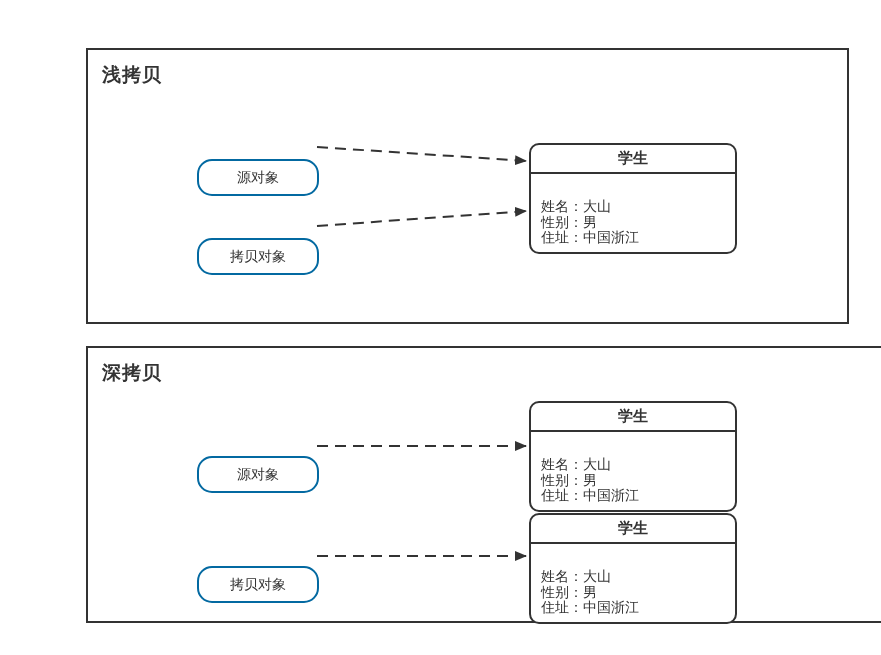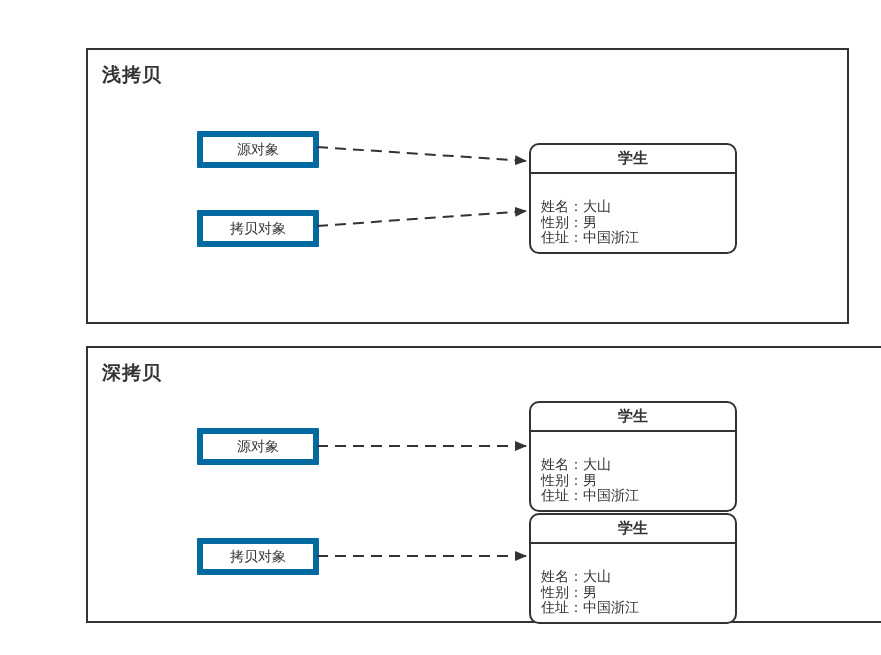--- a/index.html
+++ b/index.html
@@ -32,28 +32,29 @@
     font-size: 19px;
     font-weight: bold;
     color: #333333;
     letter-spacing: 1px;
   }
   .node {
     position: absolute;
     box-sizing: border-box;
     width: 122px;
     height: 37px;
-    border: 6px solid #0369a1;
-    border-radius: 1px;
+    border: 2px solid #0369a1;
+    border-radius: 15px;
     background: #ffffff;
     display: flex;
     align-items: center;
     justify-content: center;
     font-size: 14px;
     color: #333333;
+    margin-top: 28px;
   }
   .student {
     position: absolute;
     box-sizing: border-box;
     width: 208px;
     border: 2px solid #333333;
     border-radius: 10px;
     background: #ffffff;
   }
   .student-header {

